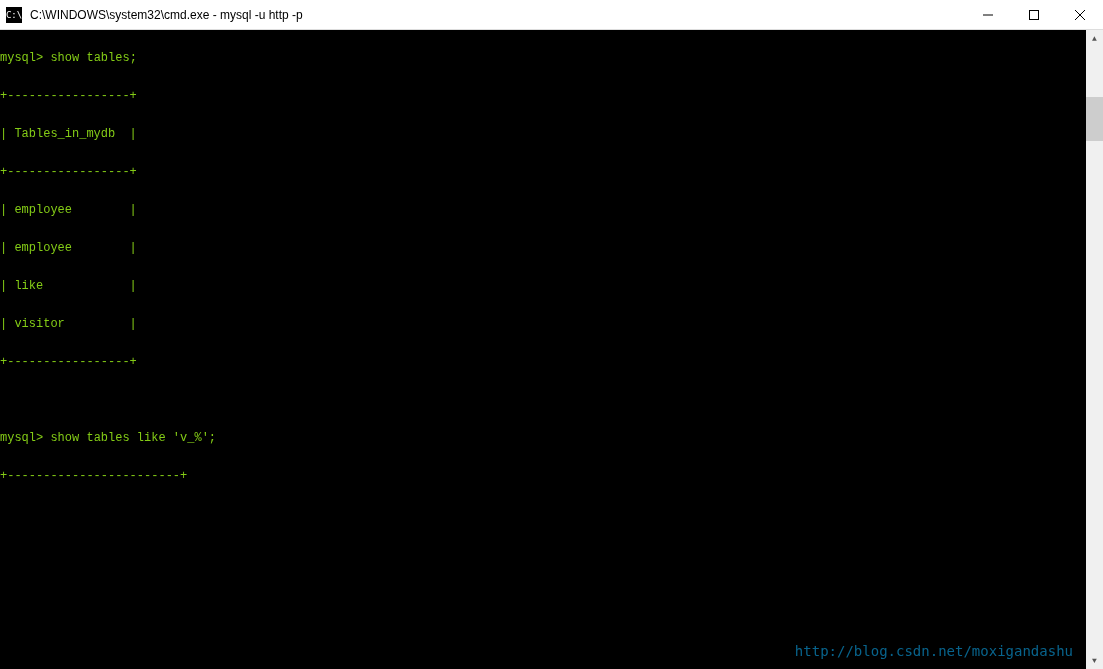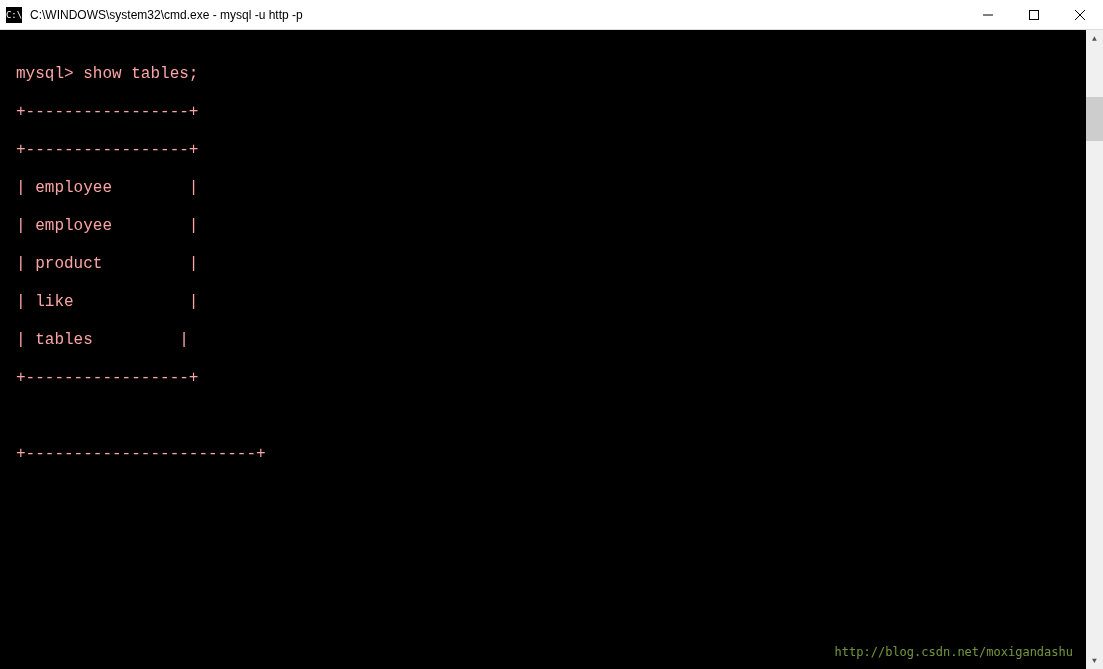--- a/index.html
+++ b/index.html
@@ -50,25 +50,25 @@
     .terminal-wrap {
       position: relative;
       width: 100%;
       height: 639px;
       background: #000;
       display: flex;
     }
     .terminal {
       flex: 1;
       background: #000;
-      color: #fca5a5;
+      color: #84cc16;
       font-family: Consolas, 'NSimSun', 'SimSun', 'Courier New', monospace;
-      font-size: 16px;
+      font-size: 12px;
       line-height: 19px;
-      padding: 16px;
+      padding: 0;
       white-space: pre;
       overflow: hidden;
     }
     .scrollbar {
       width: 17px;
       height: 100%;
       background: #f0f0f0;
       position: relative;
     }
     .scroll-arrow {
@@ -88,22 +88,22 @@
       top: 67px;
       width: 17px;
       height: 44px;
       background: #cdcdcd;
     }
     .line { display: block; min-height: 19px; }
     .watermark {
       position: absolute;
       bottom: 10px;
       right: 30px;
-      color: #bef264;
-      font-size: 12px;
+      color: #0ea5e9;
+      font-size: 14px;
       font-family: Consolas, monospace;
       opacity: 0.6;
       text-align: right;
     }
   </style>
 </head>
 <body>
 
 <div class="titlebar">
   <div class="titlebar-icon">C:\</div>
@@ -123,28 +123,29 @@
         <line x1="0" y1="0" x2="10" y2="10"></line>
         <line x1="10" y1="0" x2="0" y2="10"></line>
       </svg>
   </div>
 </div>
 
 <div class="terminal-wrap">
   <div class="terminal">
 <span class="line"><span>mysql&gt;</span> <span>show tables;</span></span>
 <span class="line">+-----------------+</span>
+<span class="line">| Tables_in_mydb  |</span>
 <span class="line">+-----------------+</span>
 <span class="line">| employee        |</span>
 <span class="line">| employee        |</span>
-<span class="line">| product         |</span>
 <span class="line">| like            |</span>
-<span class="line">| tables         |</span>
+<span class="line">| visitor         |</span>
 <span class="line">+-----------------+</span>
 <span class="line"></span>
+<span class="line"><span>mysql&gt;</span> <span>show tables like 'v_%';</span></span>
 <span class="line">+------------------------+</span>
 
 
 
 
 
 
 
 
 

